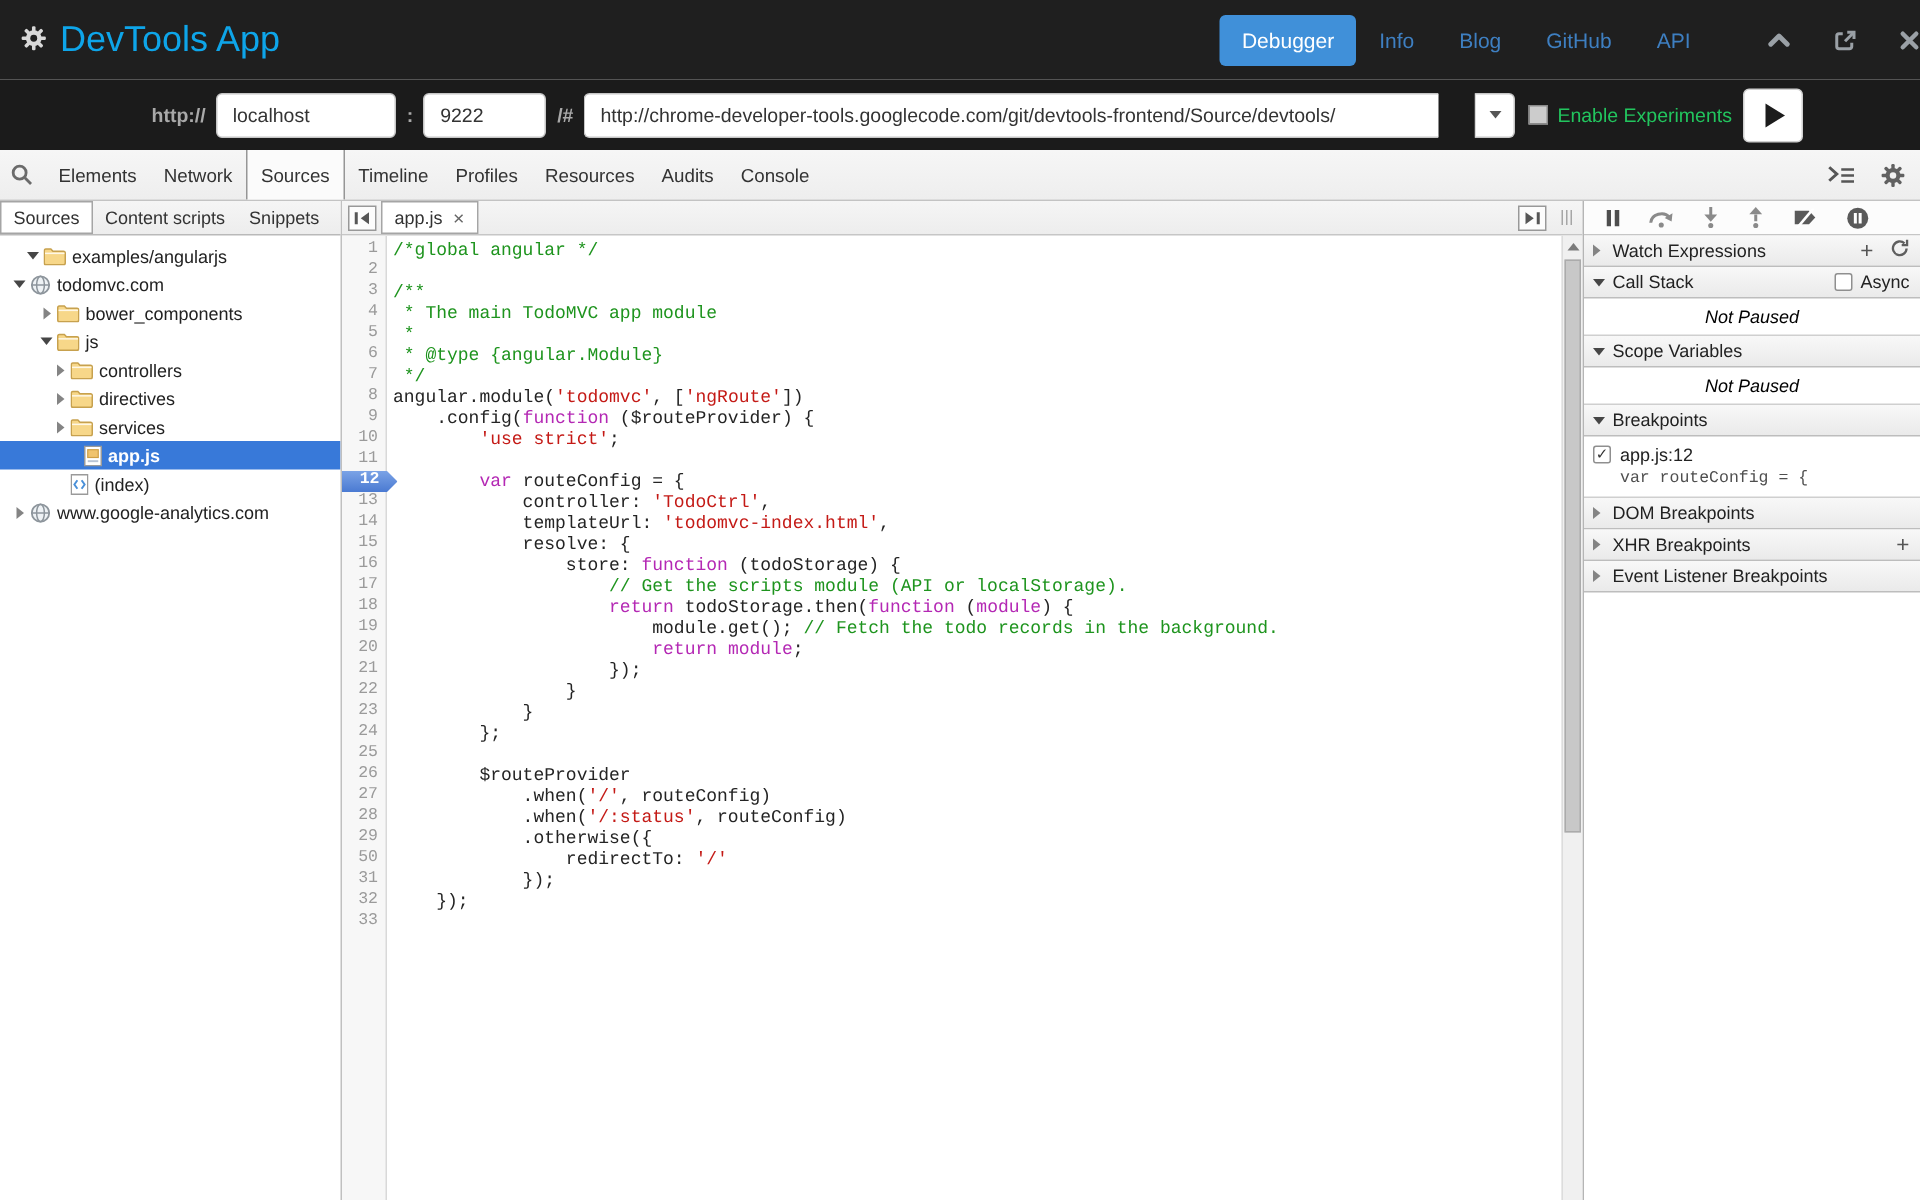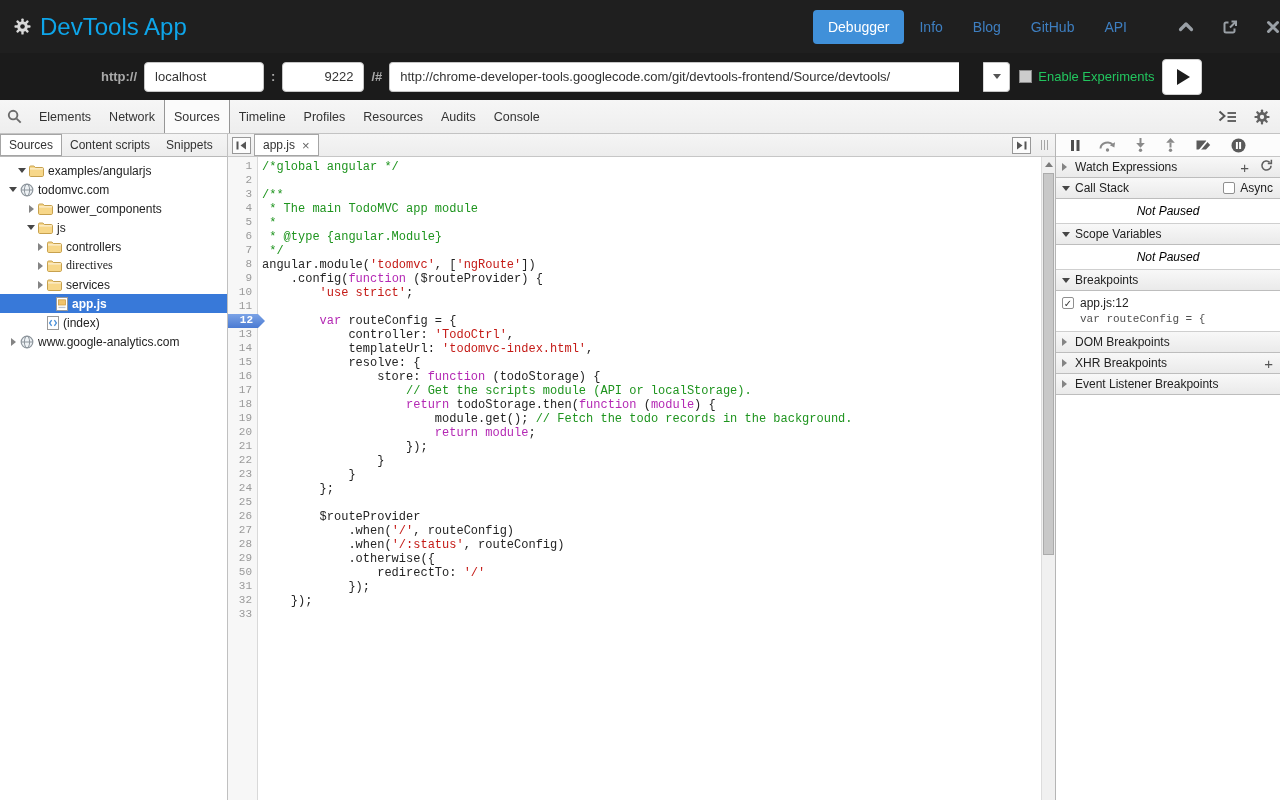--- a/index.html
+++ b/index.html
@@ -17,21 +17,21 @@
   .nav-item { font-size:14px; text-decoration:none; padding:9px 15px; border-radius:4px; color:#3e7fc1; cursor:pointer; }
   .nav-item.active { background:#4090d9; color:#fff; }
   .win-icons { display:flex; align-items:center; gap:28px; margin-left:20px; }
   .win-icons > span { display:flex; cursor:pointer; }
 
   
   .connectbar { position:absolute; top:53px; left:0; right:0; height:47px; background:#1b1b1b; display:flex; align-items:center; font-size:13px; }
   .cb-label { color:#a9a9a9; font-weight:bold; white-space:nowrap; }
   .cb-input { height:30px; border:1px solid #c6c6c6; border-radius:4px; background:#fff; color:#333; font-size:13px; padding:0 10px; font-family:"Liberation Sans",sans-serif; outline:none; }
   #host-input { width:120px; margin:0 7px 0 7px; }
-  #port-input { width:82px; margin:0 7px; text-align:right; }
+  #port-input { width:82px; margin:0 7px; text-align:left; }
   .url-group { display:flex; margin-left:7px;gap:24px; }
   #url-input { width:570px; border-radius:4px 0 0 4px; border-right:none; font-size:13px; }
   .url-caret-btn { width:27px; height:30px; background:#fff; border:1px solid #c6c6c6; border-left:1px solid #d9d9d9; border-radius:0 4px 4px 0; display:flex; align-items:center; justify-content:center; cursor:pointer; }
   .caret-down { width:0; height:0; border-left:4px solid transparent; border-right:4px solid transparent; border-top:5px solid #555; }
   .cb-check { width:13px; height:13px; background:#cccccc; border:1px solid #8a8a8a; margin-left:9px; cursor:pointer; }
   .cb-exp-label { color:#22c55e; margin-left:6px; font-size:13px; }
   .play-btn { width:40px; height:36px; background:#fff; border:1px solid #d0d0d0; border-radius:4px; margin-left:7px; display:flex; align-items:center; justify-content:center; cursor:pointer; }
   .play-tri { width:0; height:0; border-top:8px solid transparent; border-bottom:8px solid transparent; border-left:13px solid #1c1c1c; margin-left:3px; }
 
   
@@ -271,21 +271,21 @@
             <i class="tri-right"></i>
           </span>
           <span class="tree-icon">
             <svg width="15" height="12" viewBox="0 0 15 12">
               <path d="M.5 2.2c0-.7.5-1.2 1.1-1.2h3.3l1.4 1.5h7c.7 0 1.2.5 1.2 1.2v6.6c0 .7-.5 1.2-1.2 1.2H1.6c-.6 0-1.1-.5-1.1-1.2z" fill="#f7d789" stroke="#c7a14e"></path>
               <path d="M1 3.9h13" stroke="#fff" opacity=".8"></path>
             </svg>
           </span>
           <span>controllers</span>
         </div>
-        <div class="tree-row" style="padding-left: 35px; font-family: Liberation Serif, serif;">
+        <div class="tree-row" style="padding-left: 35px;">
           <span class="expander">
             <i class="tri-right"></i>
           </span>
           <span class="tree-icon">
             <svg width="15" height="12" viewBox="0 0 15 12">
               <path d="M.5 2.2c0-.7.5-1.2 1.1-1.2h3.3l1.4 1.5h7c.7 0 1.2.5 1.2 1.2v6.6c0 .7-.5 1.2-1.2 1.2H1.6c-.6 0-1.1-.5-1.1-1.2z" fill="#f7d789" stroke="#c7a14e"></path>
               <path d="M1 3.9h13" stroke="#fff" opacity=".8"></path>
             </svg>
           </span>
           <span>directives</span>

